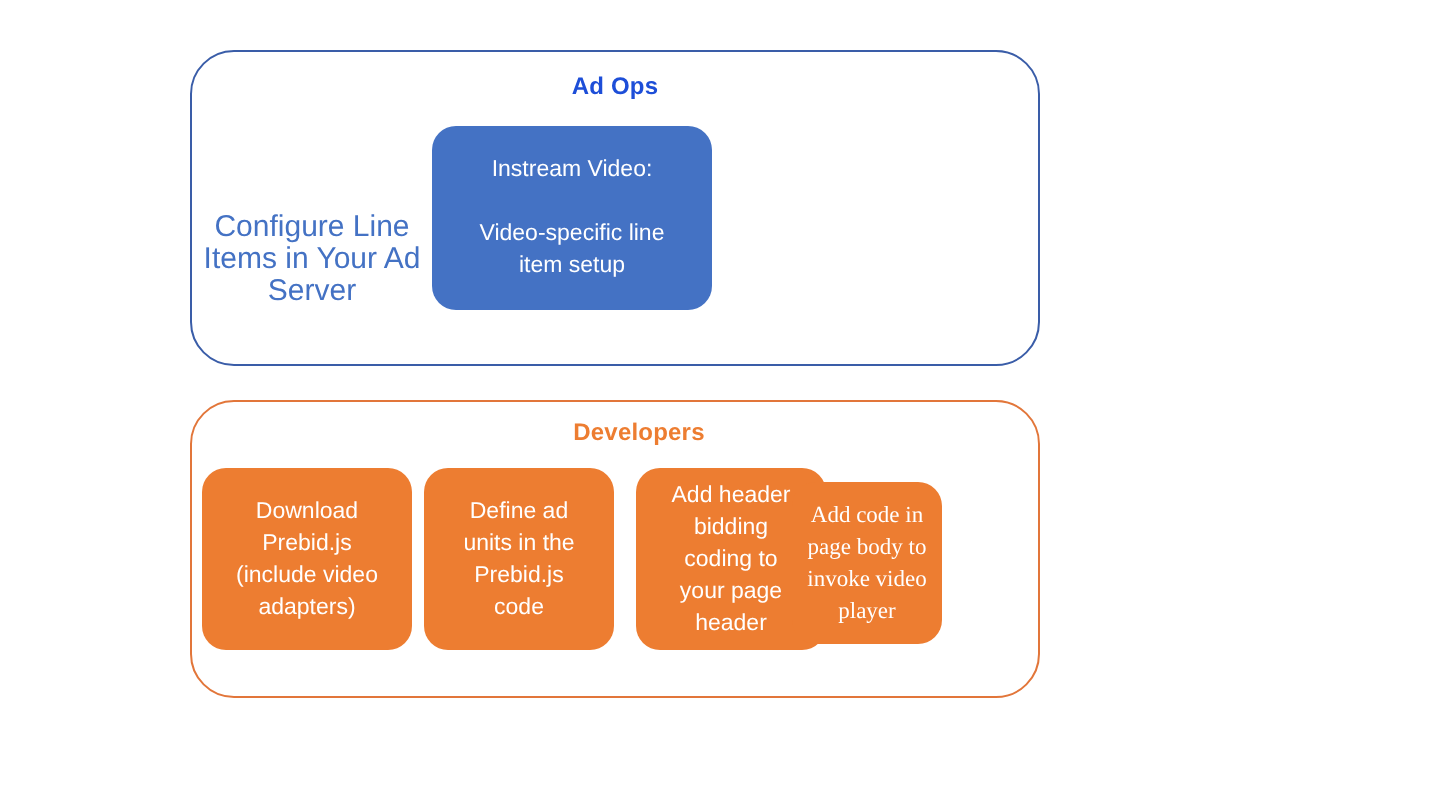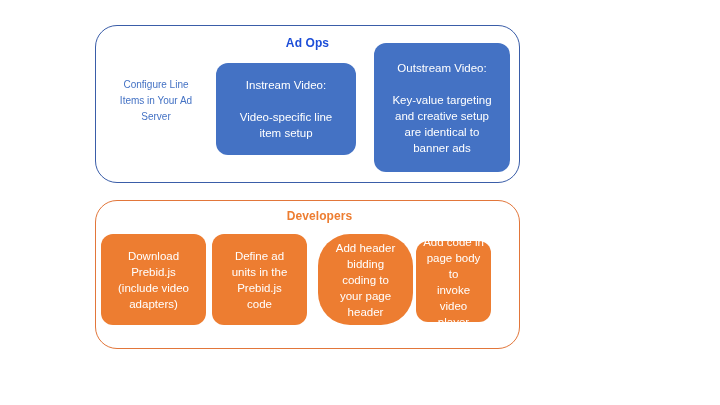--- a/index.html
+++ b/index.html
@@ -63,24 +63,25 @@
   .group-title-devs {
     top: 8px;
     color: #ED7D31;
     padding-left: 12px;
   }
 
   
   .plain-text {
     position: absolute;
     color: #4472C4;
-    font-size: 10px;
+    font-size: 15px;
     line-height: 16px;
     text-align: center;
     white-space: pre-line;
+    margin-top: 29px;
   }
 
   
   .card {
     position: absolute;
     box-sizing: border-box;
     border-radius: 12px;
     color: #ffffff;
     display: flex;
     align-items: center;
@@ -111,55 +112,47 @@
 Items in Your Ad
 Server</div>
 
   <div class="card card-blue" style="left:216px; top:63px; width:140px; height:92px;">
     <span class="card-text">Instream Video:
 
 Video-specific line
 item setup</span>
   </div>
 
-  <div class="card card-blue" style="left:374px; top:43px; width:136px; height:129px;">
-    <span class="card-text">Outstream Video:
-
-Key-value targeting
-and creative setup
-are identical to
-banner ads</span>
-  </div>
 
   <div class="group group-devs">
     <div class="group-title group-title-devs">Developers</div>
   </div>
 
   <div class="card card-orange" style="left:101px; top:234px; width:105px; height:91px;text-align:center;">
     <span class="card-text">Download
 Prebid.js
 (include video
 adapters)</span>
   </div>
 
   <div class="card card-orange" style="left:212px; top:234px; width:95px; height:91px;">
     <span class="card-text">Define ad
 units in the
 Prebid.js
 code</span>
   </div>
 
-  <div class="card card-orange" style="left:318px; top:234px; width:95px; height:91px;border-radius:32px;">
+  <div class="card card-orange" style="left:318px; top:234px; width:95px; height:91px;">
     <span class="card-text">Add header
 bidding
 coding to
 your page
 header</span>
   </div>
 
-  <div class="card card-orange" style="left:416px; top:241px; width:75px; height:81px;">
+  <div class="card card-orange" style="left:396px; top:241px; width:75px; height:81px;font-family:Liberation Serif, serif;">
     <span class="card-text">Add code in
 page body to
 invoke video
 player</span>
   </div>
 
 </div>
 
 </body></html>

